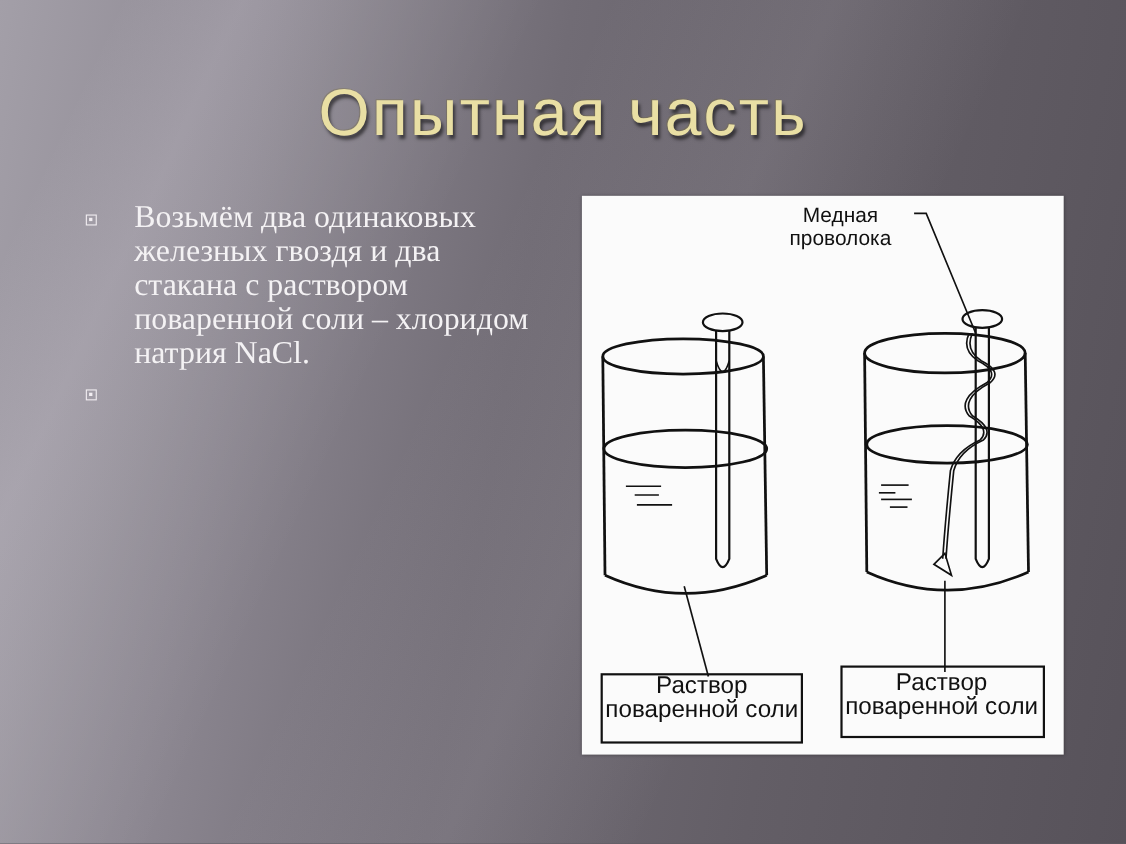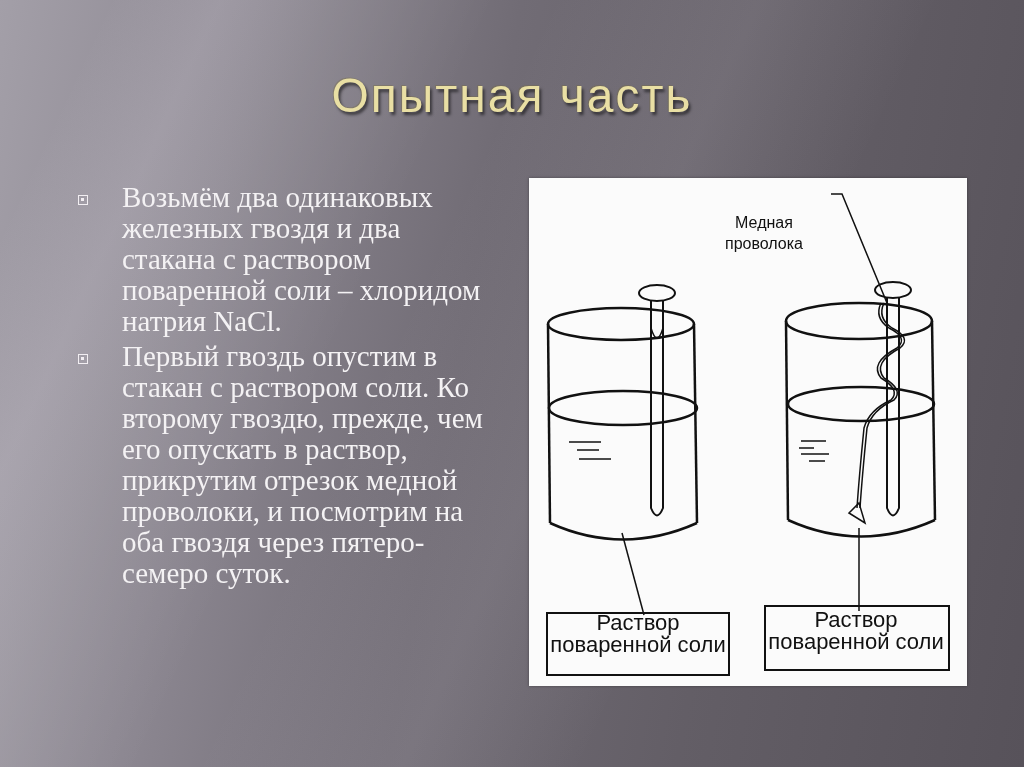--- a/index.html
+++ b/index.html
@@ -11,21 +11,21 @@
   .slide {
     position: absolute; inset: 0;
     background:
       linear-gradient(115deg, rgba(255,255,255,0) 0%, rgba(255,255,255,0) 8%, rgba(230,225,235,0.18) 16%, rgba(255,255,255,0.08) 24%, rgba(255,255,255,0) 36%),
       linear-gradient(115deg, rgba(255,255,255,0) 40%, rgba(220,215,225,0.10) 55%, rgba(255,255,255,0) 68%),
       linear-gradient(100deg, #a39fa8 0%, #8c8791 22%, #716c75 45%, #635e66 70%, #57525a 100%);
   }
   .title {
     position: absolute; left: 0; right: 0; top: 68px; text-align: center;
     font-family: "Liberation Sans", sans-serif;
-    font-size: 48px; letter-spacing: 2px;
+    font-size: 60px; letter-spacing: 2px;
     color: #e9dfa4;
     text-shadow: 2px 3px 3px rgba(0,0,0,0.55), -1px -1px 0 rgba(120,110,60,0.35);
     margin: 0; font-weight: normal;
   }
   .bullets {
     position: absolute; left: 76px; top: 182px; width: 420px;
     list-style: none; margin: 0; padding: 0;
   }
   .bullet {
     position: relative; padding-left: 46px; margin-bottom: 4px;
@@ -40,40 +40,39 @@
   }
   .figure {
     position: absolute; left: 529px; top: 178px; width: 438px; height: 508px;
     background: #fbfbfb; box-shadow: 0 0 3px rgba(0,0,0,0.35);
   }
   .figure svg { position: absolute; inset: 0; }
   .fig-text {
     position: absolute; font-family: "Liberation Sans", sans-serif;
     color: #111; text-align: center;
   }
-  .wire-label { left: 170px; top: 8px; width: 130px; font-size: 16px; line-height: 21px; margin-top: 26px; }
+  .wire-label { left: 170px; top: 8px; width: 130px; font-size: 19px; line-height: 21px; }
   .sol-label { font-size: 22px; line-height: 22px; }
   .sol-left { left: 18px; top: 434px; width: 182px; }
   .sol-right { left: 236px; top: 431px; width: 182px; }
 </style>
 </head>
 <body>
 
 <div class="slide"></div>
 
 <h1 class="title">Опытная часть</h1>
 
 <ul class="bullets">
   <li class="bullet">
     <span class="bullet-icon"></span>
     <span>Возьмём два одинаковых железных гвоздя и два стакана с раствором поваренной соли – хлоридом натрия NaCl.</span>
   </li>
   <li class="bullet">
     <span class="bullet-icon"></span>
-    <span>Первый гвоздь опустим в стакан с раствором соли. Ко второму гвоздю, прежде, чем его опускать в раствор, прикрутим отрезок медной проволоки, и посмотрим на оба гвоздя через пятеро-семеро суток.</span>
   </li>
 </ul>
 
 <div class="figure">
   <svg width="438" height="508" viewBox="0 0 438 508">
     <g fill="none" stroke="#111" stroke-width="2.5">
 
       <g>
         <ellipse cx="92" cy="146" rx="73" ry="16"></ellipse>
         <line x1="19" y1="146" x2="21" y2="345"></line>

